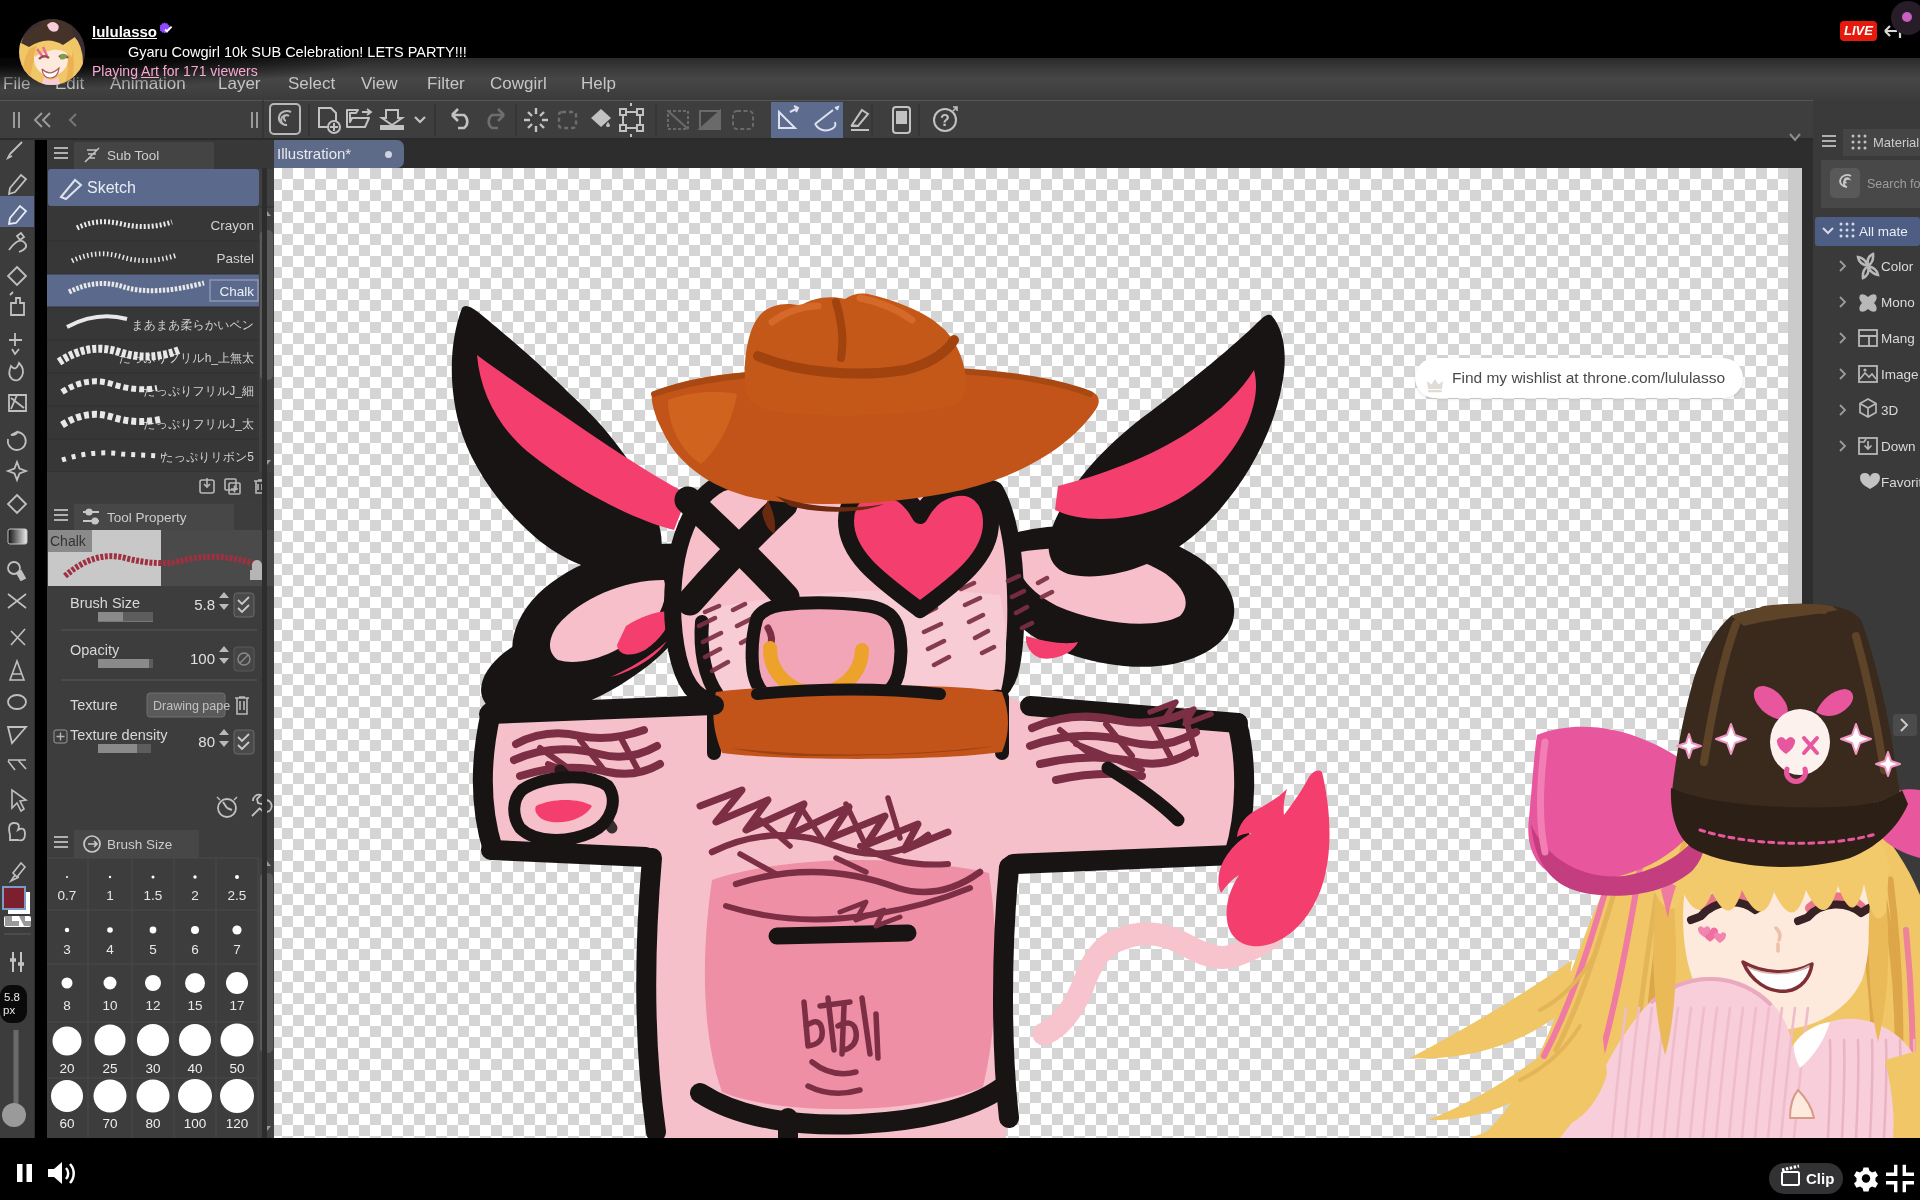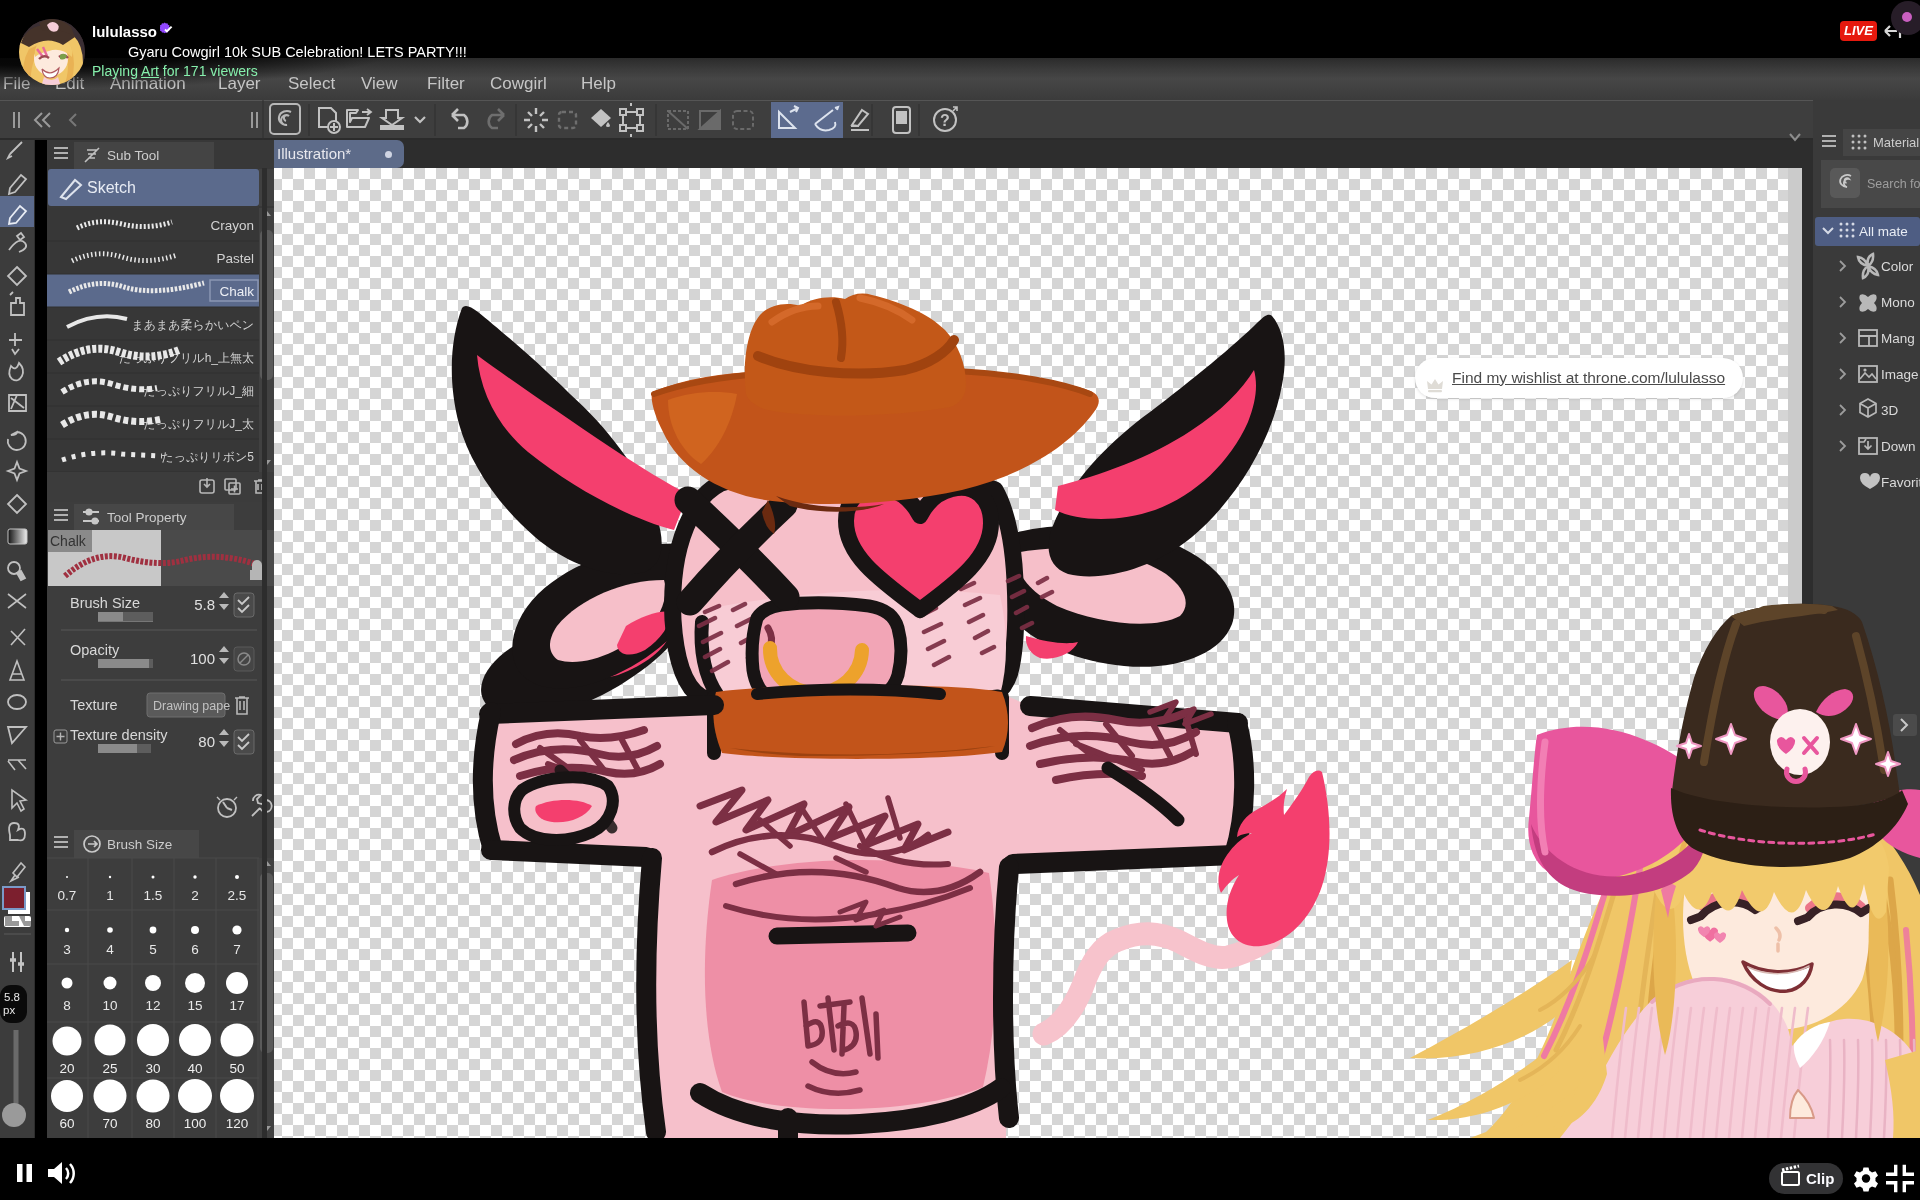--- a/index.html
+++ b/index.html
@@ -20,41 +20,41 @@
 #canvas { left:267px; top:168px; width:1521px; height:970px; background-color:#fff;
   background-image:
     linear-gradient(45deg,#d5d5d5 25%,transparent 25%,transparent 75%,#d5d5d5 75%),
     linear-gradient(45deg,#d5d5d5 25%,transparent 25%,transparent 75%,#d5d5d5 75%);
   background-size:22px 22px; background-position:4px 0,15px 11px; overflow:hidden; }
 #vscroll { left:1788px; top:168px; width:14px; height:970px; background:#cbcbcb; }
 #gapstrip { left:1802px; top:140px; width:11px; height:998px; background:#2d2d2d; }
 
 
 #wishpill { left:1415px; top:358px; width:328px; height:40px; background:#fff; border-radius:20px;
-  color:#4a4a4a; font-size:15.5px; line-height:40px; text-align:left; padding-left:37px; box-shadow:0 1px 3px rgba(0,0,0,.12);text-decoration:underline; }
+  color:#4a4a4a; font-size:15.5px; line-height:40px; text-align:left; padding-left:37px; box-shadow:0 1px 3px rgba(0,0,0,.12); }
 #wishcrown { position:absolute; left:11px; top:11px; opacity:.45; }
 
 
 #toolstrip { left:0; top:140px; width:35px; height:998px; background:#3c3c3c; border-right:1px solid #2e2e2e; }
 
 
 #leftpanel { left:35px; top:140px; width:227px; height:998px; background:#383838;margin-left:12px; }
 #leftgap { left:262px; top:168px; width:5px; height:970px; background:#2d2d2d; }
 
 
 #rightpanel { left:1813px; top:100px; width:107px; height:1038px; background:#3a3a3a; }
 
 
 #topshade { left:0; top:0; width:1920px; height:58px; background:#000; }
 #topfade { left:0; top:57px; width:1920px; height:22px; background:linear-gradient(rgba(0,0,0,.5),rgba(0,0,0,0)); }
 #leftshade { left:0; top:40px; width:460px; height:68px; background:radial-gradient(ellipse 110% 100% at 12% 0%, rgba(0,0,0,.85) 38%, rgba(0,0,0,0) 72%); }
 #avatar { left:19px; top:19px; width:66px; height:66px; border-radius:50%; overflow:hidden; background:#2a2024; }
-#uname { left:92px; top:23px; font-size:15px; font-weight:bold; color:#fff; }
+#uname { left:92px; top:23px; font-size:15px; font-weight:bold; color:#fff; text-decoration:underline; }
 #title1 { left:92px; top:44px; font-size:14.5px; color:#fff;margin-left:36px; }
-#title2 { left:92px; top:63px; font-size:14px; color:#86efac; }
+#title2 { left:92px; top:63px; font-size:14px; color:#f9a8d4; }
 #livebadge { left:1840px; top:21px; width:37px; height:20px; background:#e6190e; border-radius:4px; color:#fff; font-size:13px; font-weight:bold; text-align:center; line-height:20px;font-style:italic; }
 #cornercircle { left:1891px; top:1px; width:34px; height:34px; border-radius:50%; background:#271d28; }
 #cornerdot { left:1902px; top:12px; width:10px; height:10px; border-radius:50%; background:#c95fc0; }
 
 
 #bottombar { left:0; top:1138px; width:1920px; height:72px; background:#000; }
 </style>
 </head>
 <body>
 <div id="stage">

